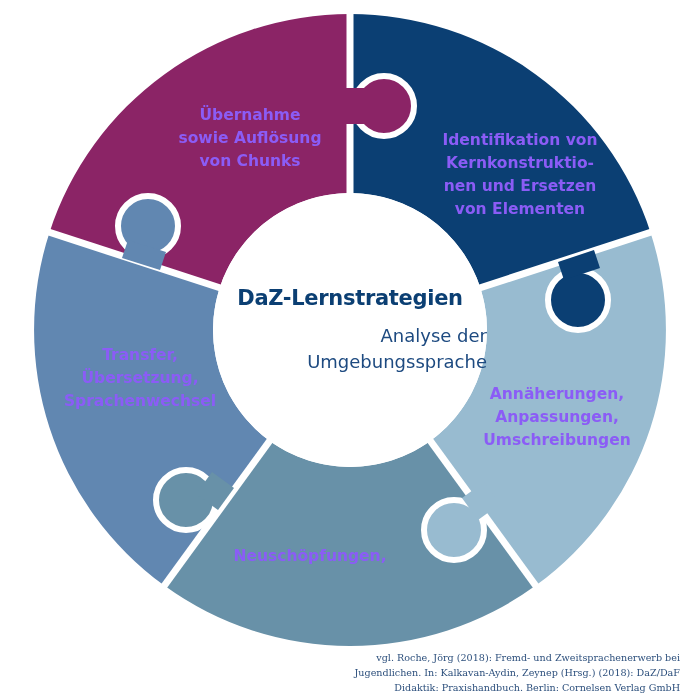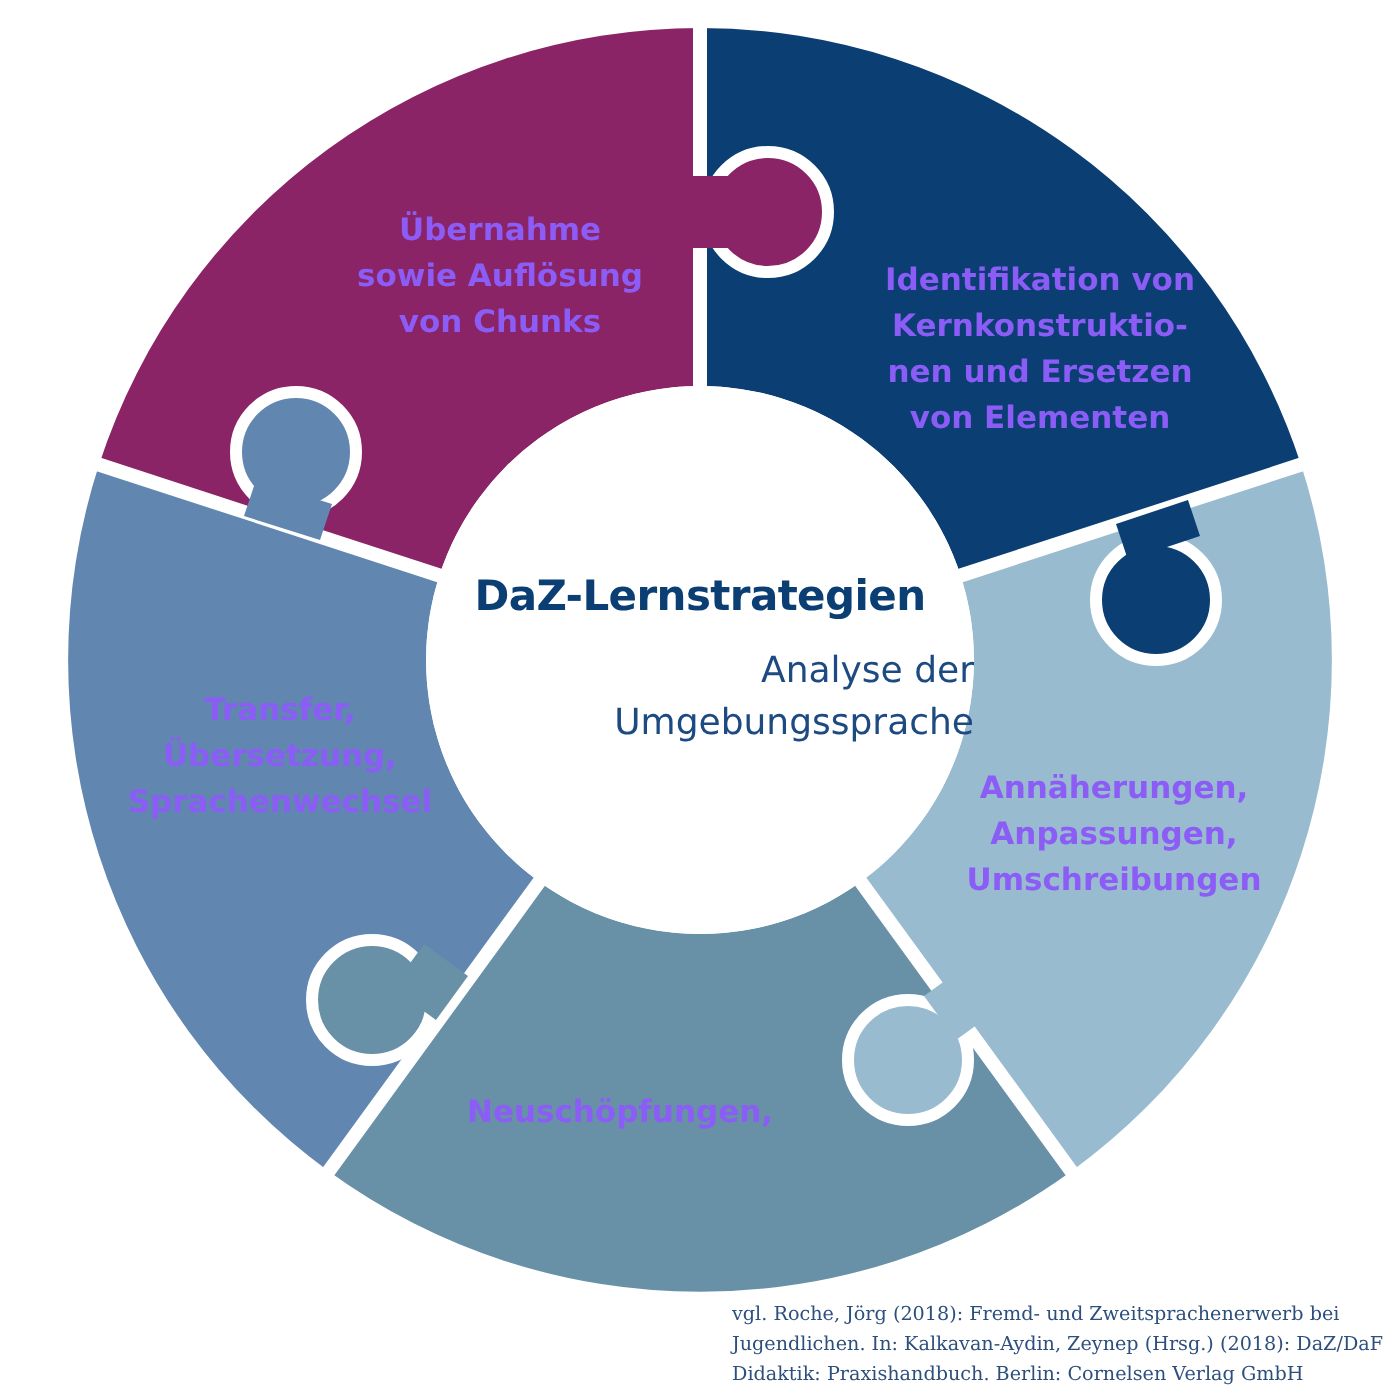--- a/index.html
+++ b/index.html
@@ -13,22 +13,22 @@
     position:absolute; left:213px; top:286px; width:274px; text-align:center;
     font-family:"DejaVu Sans", sans-serif; font-weight:bold; 
     font-size:21px; color:#0b3f73; letter-spacing:-0.3px;
   }
   .center-sub {
     position:absolute; left:213px; top:323px; width:274px; text-align:right;
     font-family:"DejaVu Sans", sans-serif; font-size:18px; line-height:26px; color:#1d4a80;
   }
   .center-sub span { display:block; }
   .citation {
-    position:absolute; left:350px; top:650px; width:330px; text-align:left;
-    font-family:"DejaVu Serif", serif; font-size:9.6px; line-height:15px; color:#2c4f7c;margin-left:16px;
+    position:absolute; left:350px; top:650px; width:330px; text-align:right;
+    font-family:"DejaVu Serif", serif; font-size:9.6px; line-height:15px; color:#2c4f7c;
   }
   .citation span { display:block; white-space:nowrap; }
 </style>
 </head>
 <body>
 
 <svg id="diagram" viewBox="0 0 700 700" xmlns="http://www.w3.org/2000/svg">
 
   <path fill="#8b2466" d="M 49.5 232.4 A 316 316 0 0 1 350 14 L 350 193 A 137 137 0 0 0 219.7 287.7 Z"></path>
 

